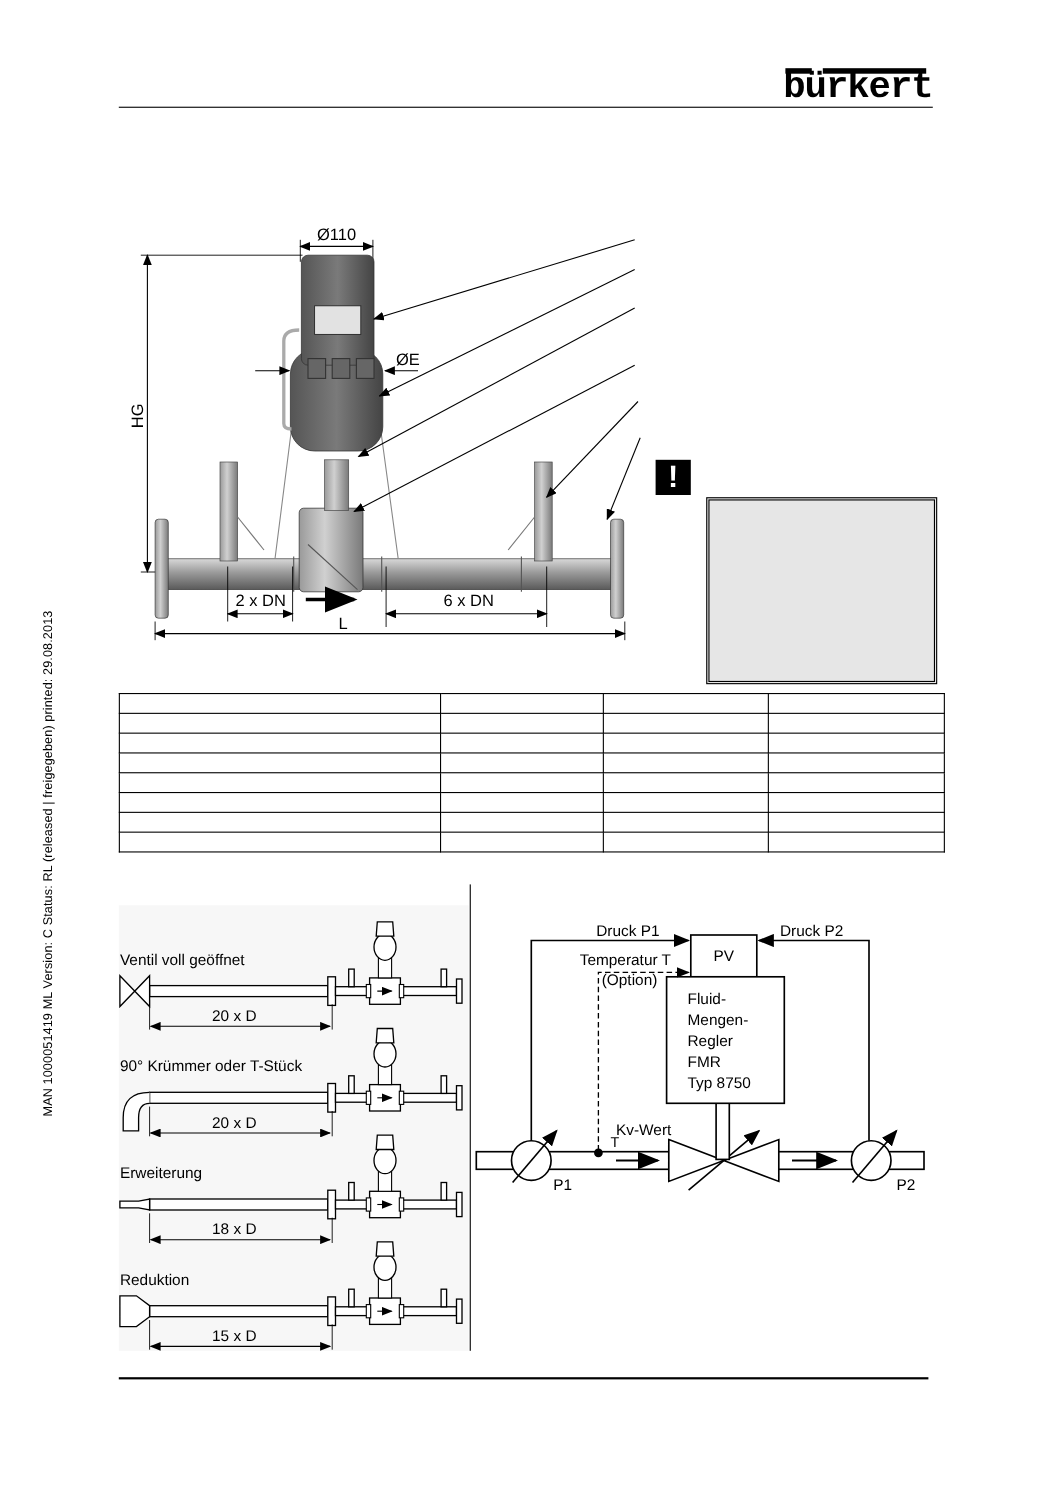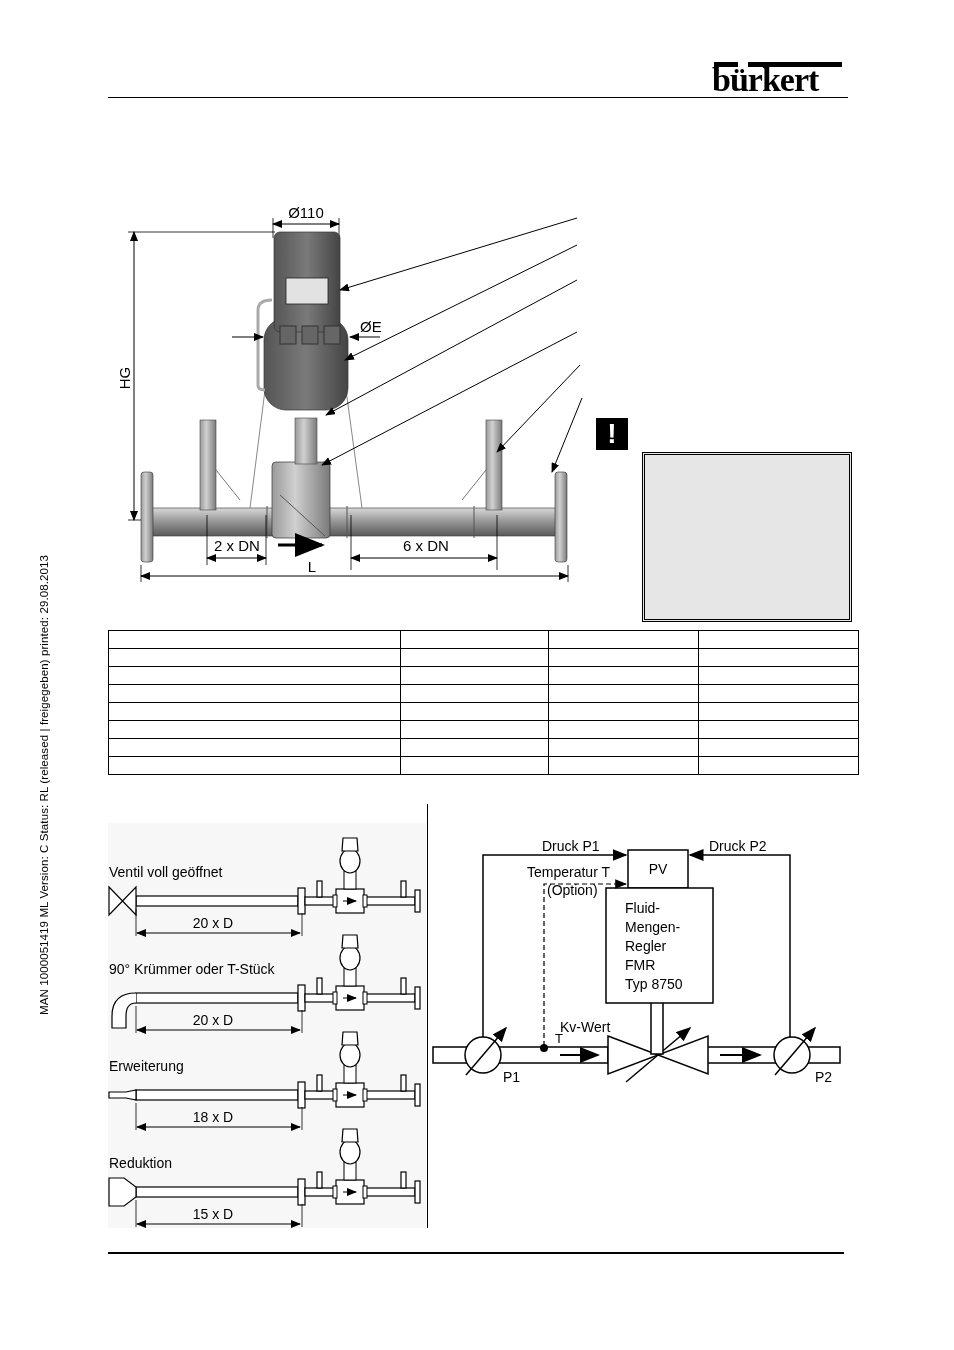--- a/index.html
+++ b/index.html
@@ -1,21 +1,21 @@
 <!DOCTYPE html>
 <html><head>
 <meta charset="utf-8">
 <style>
   html, body { margin:0; padding:0; background:#ffffff; }
   body { width:954px; height:1350px; position:relative; overflow:hidden; font-family:"Liberation Sans", sans-serif; color:#000; }
   .abs { position:absolute; }
   .logo { left:712px; top:58px; width:132px; height:40px; }
   .logo .bars { position:absolute; left:2px; top:4px; width:128px; height:6px; }
   .logo .bar { position:absolute; top:0; height:5px; background:#000; }
-  .logo .word { position:absolute; left:0; top:4px; font-family:Liberation Serif, serif; font-weight:bold; font-size:34px; letter-spacing:-1px; line-height:36px; }
+  .logo .word { position:absolute; left:0; top:4px; font-family:Liberation Mono, monospace; font-weight:bold; font-size:34px; letter-spacing:-1px; line-height:36px; }
   .header-rule { left:108px; top:97px; width:740px; height:1px; background:#000; }
   .footer-rule { left:108px; top:1252px; width:736px; height:1.5px; background:#000; }
   .sidebar-text { left:38px; top:1015px; transform-origin:0 0; transform:rotate(-90deg); font-size:11.5px; white-space:nowrap; letter-spacing:0.1px; }
   svg text { font-family:"Liberation Sans", sans-serif; }
   .warn-icon { left:596px; top:418px; width:32px; height:32px; background:#000; }
   .warn-icon span { position:absolute; left:0; top:0; width:32px; height:32px; color:#fff; font-weight:bold; font-size:28px; line-height:32px; text-align:center; }
   .note-box { left:642px; top:452px; width:204px; height:164px; border:3px double #000; background:#e6e6e6; }
   table.dim { position:absolute; left:108px; top:630px; width:751px; border-collapse:collapse; }
   table.dim td { border:1.5px solid #000; height:17px; padding:0 4px; font-size:11px; }
   .divider-v { left:427px; top:804px; width:1px; height:424px; background:#000; }

